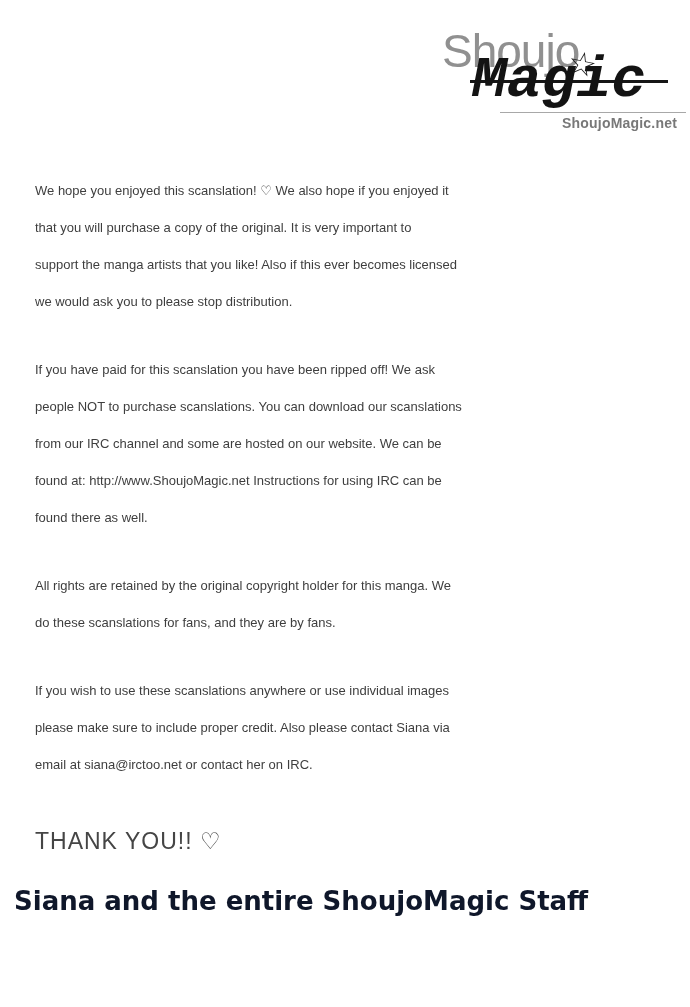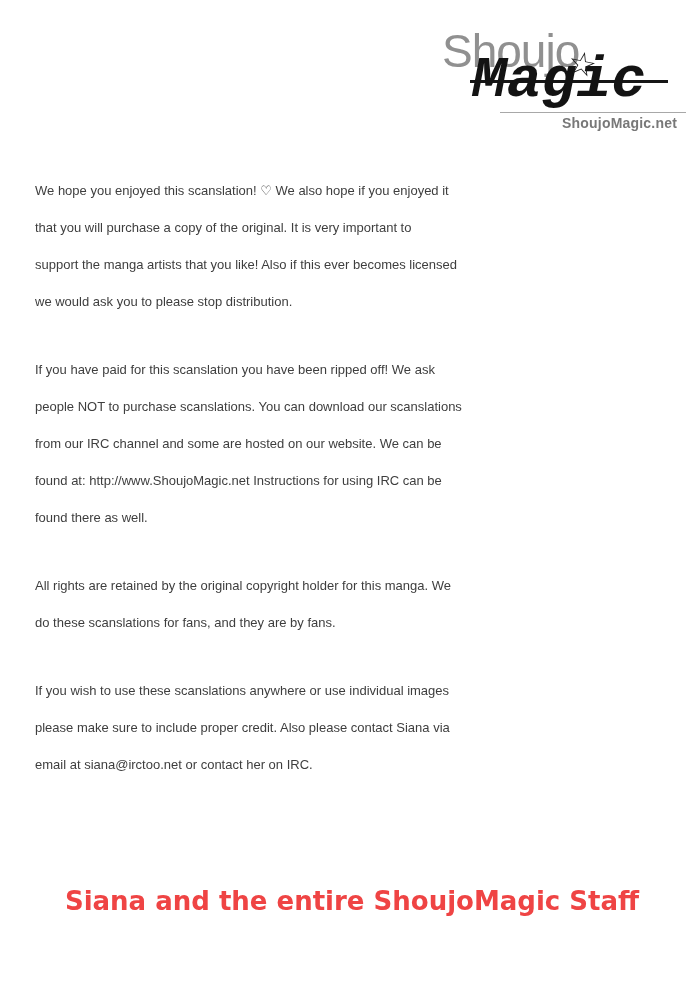--- a/index.html
+++ b/index.html
@@ -103,25 +103,24 @@
     color: #454545;
     margin-top: 40px;
   }
 
   
   .footer {
     position: absolute;
     left: 14px;
     top: 886px;
     width: 676px;
-    text-align: center;
     font-family: "DejaVu Sans", sans-serif;
     font-weight: bold;
     font-size: 26px;
-    color: #ef4444;
+    color: #0f172a;
   }
 </style>
 </head>
 <body>
 
 <div class="page">
 
   <div class="logo">
     <div class="logo-shoujo">Shoujo</div>
     <div class="logo-line-black"></div>
@@ -139,17 +138,18 @@
     <p class="para">If you have paid for this scanslation you have been ripped off! We ask
 people NOT to purchase scanslations. You can download our scanslations
 from our IRC channel and some are hosted on our website. We can be
 found at: http://www.ShoujoMagic.net Instructions for using IRC can be
 found there as well.</p>
     <p class="para">All rights are retained by the original copyright holder for this manga. We
 do these scanslations for fans, and they are by fans.</p>
     <p class="para">If you wish to use these scanslations anywhere or use individual images
 please make sure to include proper credit. Also please contact Siana via
 email at siana@irctoo.net or contact her on IRC.</p>
+    <p class="para thank-you">THANK YOU!! ♡</p>
   </div>
 
   <div class="footer">Siana and the entire ShoujoMagic Staff</div>
 
 </div>
 
 </body></html>

